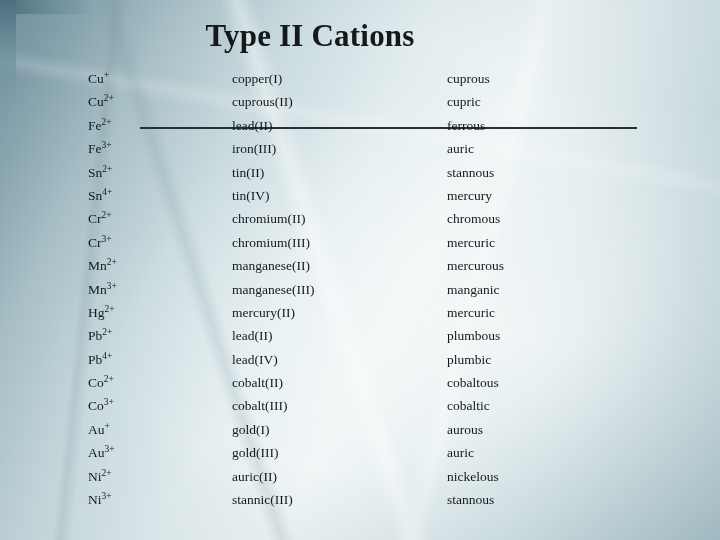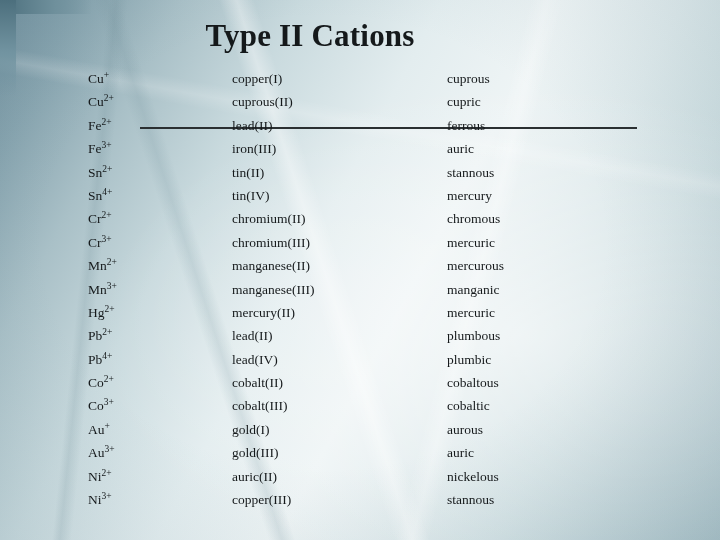--- a/index.html
+++ b/index.html
@@ -216,17 +216,17 @@
         <div class="col col-name">gold(III)</div>
         <div class="col col-common">auric</div>
       </div>
       <div class="row">
         <div class="col col-formula">Ni<sup>2+</sup></div>
         <div class="col col-name">auric(II)</div>
         <div class="col col-common">nickelous</div>
       </div>
       <div class="row">
         <div class="col col-formula">Ni<sup>3+</sup></div>
-        <div class="col col-name">copper(III)</div>
+        <div class="col col-name">stannic(III)</div>
         <div class="col col-common">stannous</div>
       </div>
     </div>
 </div>
 
 </body></html>

